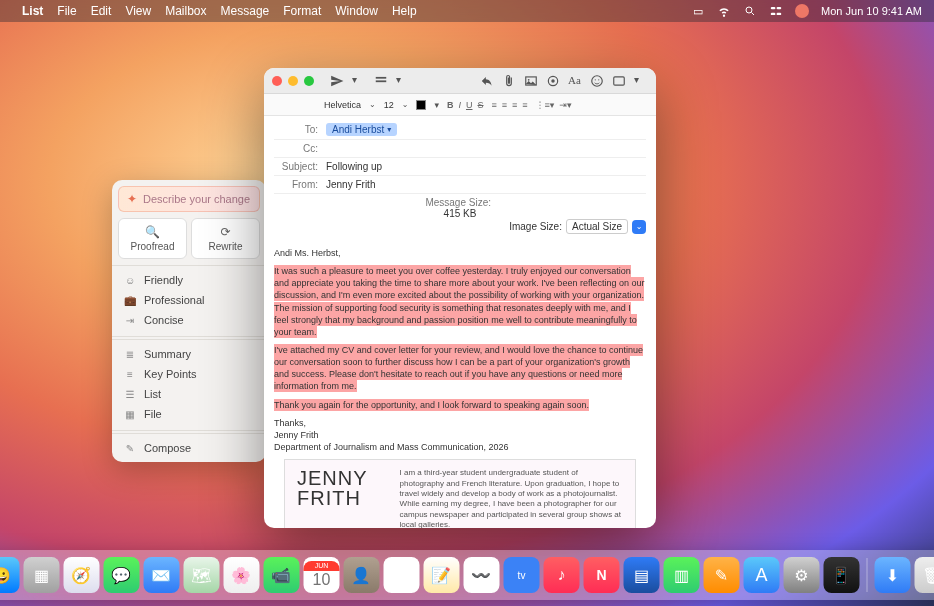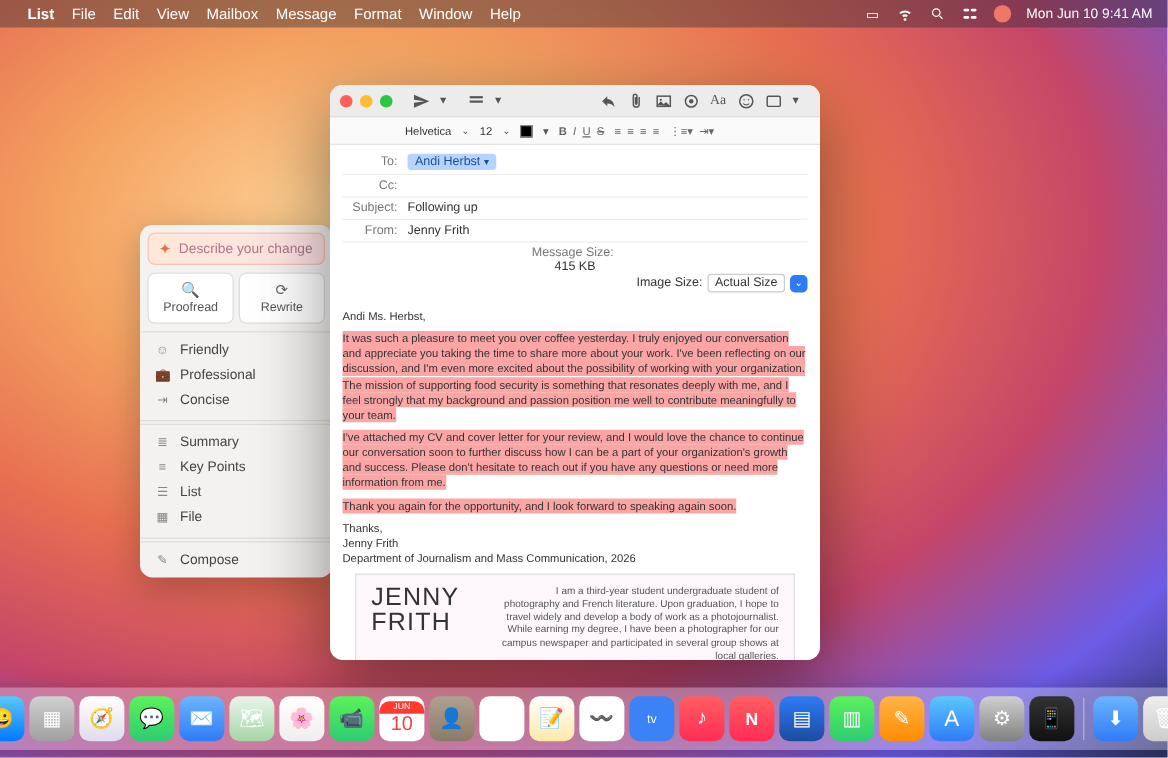--- a/index.html
+++ b/index.html
@@ -109,21 +109,21 @@
 .compose .body .hl { background: #fca5a5; padding: 1px 0; }
 .compose .body p { margin-bottom: 6px; }
 .compose .body .sig { margin-top: 4px; }
 
 .compose .attach {
   margin: 6px 10px 10px; border: 1px solid #ddd; background: #fdf7fb;
   padding: 8px 12px 12px; font-size: 8.5px; color: #444;
 }
 .compose .attach .top { display: flex; gap: 32px; }
 .compose .attach .name { font-size: 20px; font-weight: 300; letter-spacing: 1px; color: #333; line-height: 1; }
-.compose .attach .bio { flex: 1; font-size: 8px; line-height: 1.3; color: #555; text-align: right; }
+.compose .attach .bio { flex: 1; font-size: 8px; line-height: 1.3; color: #555; }
 .compose .attach .cols { display: flex; gap: 16px; margin-top: 14px; font-size: 7.5px; }
 .compose .attach .col { flex: 1; }
 .compose .attach .col.wide { flex: 1.2; }
 .compose .attach .h { font-weight: bold; letter-spacing: 0.5px; font-size: 7.5px; border-bottom: 1px solid #888; padding-bottom: 2px; margin-bottom: 3px; }
 .compose .attach ul { list-style: disc; padding-left: 10px; }
 .compose .attach li { margin-bottom: 1px; }
 
 
 .dock {
   position: absolute; left: 50%; transform: translateX(-50%);
@@ -143,21 +143,21 @@
 .dock .app.finder { background: linear-gradient(#5ac8fa,#007aff); }
 .dock .app.launchpad { background: linear-gradient(#d0d0d0,#a0a0a0); }
 .dock .app.safari { background: linear-gradient(#fff,#dde); }
 .dock .app.messages { background: linear-gradient(#5af25a,#2ecc71); }
 .dock .app.mailapp { background: linear-gradient(#6bb5ff,#2f7bf6); }
 .dock .app.maps { background: linear-gradient(#e8f5e9,#a5d6a7); }
 .dock .app.photos { background: linear-gradient(#fff,#eee); }
 .dock .app.facetime { background: linear-gradient(#5af25a,#2ecc71); }
 .dock .app.calendar { background: #fff; flex-direction: column; }
 .dock .app.calendar .m { background: #ff3b30; color: #fff; font-size: 7px; width: 100%; text-align: center; border-radius: 8px 8px 0 0; line-height: 1.3; }
-.dock .app.calendar .d { color: #ef4444; font-size: 16px; font-weight: 500; }
+.dock .app.calendar .d { color: #737373; font-size: 16px; font-weight: 500; }
 .dock .app.contacts { background: linear-gradient(#b0a090,#8a7a6a); }
 .dock .app.reminders { background: #fff; }
 .dock .app.notes { background: linear-gradient(#fff,#ffe9a8); }
 .dock .app.freeform { background: #fff; }
 .dock .app.tv { background: #3b82f6; }
 .dock .app.music { background: linear-gradient(#ff5e62,#ff2d55); }
 .dock .app.news { background: linear-gradient(#ff5e62,#ff2d55); }
 .dock .app.keynote { background: linear-gradient(#2f7bf6,#1a4d9e); }
 .dock .app.numbers { background: linear-gradient(#5af25a,#2ecc71); }
 .dock .app.pages { background: linear-gradient(#ffb347,#ff8c00); }

